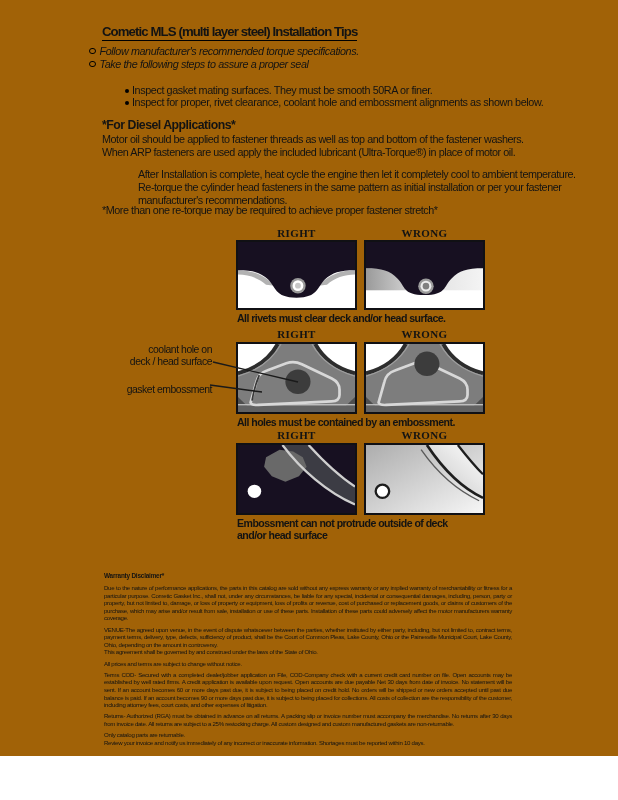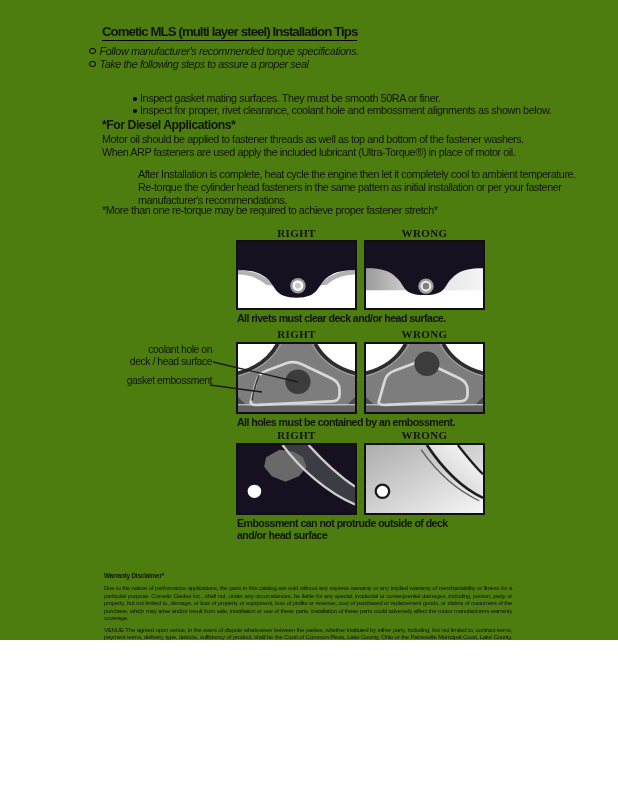--- a/index.html
+++ b/index.html
@@ -1,16 +1,16 @@
 <!DOCTYPE html>
 <html><head>
 <meta charset="utf-8">
 <style>
   html,body{margin:0;padding:0;background:#fff;}
-  .page{position:relative;width:618px;height:640px;background:#4d7c0f;overflow:hidden;
+  .page{position:relative;width:618px;height:756px;background:#a16207;overflow:hidden;
         font-family:"Liberation Sans",sans-serif;color:#131313;}
   .abs{position:absolute;}
   .title{left:102px;top:24px;font-size:13.2px;font-weight:bold;letter-spacing:-0.9px;
          border-bottom:1.8px solid #000;padding-bottom:1px;margin:0;}
   ul.blist{list-style:none;margin:0;padding:0;}
   ul.blist li{font-size:10.8px;letter-spacing:-0.4px;line-height:13.4px;white-space:nowrap;}
   ul.sub li{line-height:12.3px;}
   .ring{display:inline-block;width:4.5px;height:4.5px;border:1px solid #000;border-radius:50%;
         margin-right:4px;vertical-align:1px;}
   .dot{display:inline-block;width:4px;height:4px;background:#000;border-radius:50%;
@@ -34,21 +34,21 @@
 
 <div class="page">
 
   <h1 class="abs title">Cometic MLS (multi layer steel) Installation Tips</h1>
 
   <ul class="abs blist" style="left:89px;top:45px;font-style:italic;">
     <li><span class="ring"></span><span>Follow manufacturer's recommended torque specifications.</span></li>
     <li><span class="ring"></span><span>Take the following steps to assure a proper seal</span></li>
   </ul>
 
-  <ul class="abs blist sub" style="left:133px;top:84px;margin-top:8px;">
+  <ul class="abs blist sub" style="left:125px;top:84px;">
     <li><span class="dot"></span><span>Inspect gasket mating surfaces.  They must be smooth 50RA or finer.</span></li>
     <li><span class="dot"></span><span>Inspect for proper, rivet clearance, coolant hole and embossment alignments as shown below.</span></li>
   </ul>
 
   <h2 class="abs h2" style="left:102px;top:118px;">*For Diesel Applications*</h2>
   <p class="abs body" style="left:102px;top:133px;width:448px;">Motor oil should be applied to fastener threads as well as top and bottom of the fastener washers. When ARP fasteners are used apply the included lubricant (Ultra-Torque®) in place of motor oil.</p>
   <p class="abs body" style="left:102px;top:168px;width:448px;margin-left:36px;">After Installation is complete, heat cycle the engine then let it completely cool to ambient temperature. Re-torque the cylinder head fasteners in the same pattern as initial installation or per your fastener manufacturer's recommendations.</p>
   <p class="abs body" style="left:102px;top:204px;width:448px;">*More than one re-torque may be required to achieve proper fastener stretch*</p>
 
   <div class="abs dg-label" style="left:236px;top:227px;">RIGHT</div>
@@ -118,21 +118,21 @@
       <path d="M80,0 C88,15 102,26 121,31" stroke="#2d2d2d" stroke-width="4" fill="none"></path>
       <path d="M76.5,0 C85,16 100,28 121,34" stroke="#9e9e9e" stroke-width="1.3" fill="none"></path>
       <path d="M13,62 L19,40 Q21,31 30,28 L50,20.5 Q58,17.5 66,21.5 L97,36.5 Q105,40.5 105,48.5 L105,54 Q105,60.5 96.5,60.8 L21,64.5 Q13.5,64.8 13,62 Z" fill="none" stroke="#d8d8d8" stroke-width="2.8" stroke-linejoin="round"></path>
       <circle cx="63" cy="21" r="13" fill="#3c3c3c"></circle>
     </svg>
   </div>
   <div class="abs ann" style="left:98px;top:344px;width:114px;">
     <div>coolant hole on</div>
     <div>deck / head surface</div>
   </div>
-  <div class="abs ann" style="left:98px;top:375px;width:114px;">gasket embossment</div>
+  <div class="abs ann" style="left:98px;top:384px;width:114px;">gasket embossment</div>
   <svg class="abs leader" style="left:205px;top:340px;" width="100" height="60" viewBox="0 0 100 60">
     <line x1="8" y1="22" x2="93" y2="42" stroke="#1a1a1a" stroke-width="1.4"></line>
     <line x1="5" y1="45" x2="57" y2="52" stroke="#1a1a1a" stroke-width="1.4"></line>
   </svg>
   <p class="abs caption" style="left:237px;top:416px;width:280px;">All holes must be contained by an embossment.</p>
 
   <div class="abs dg-label" style="left:236px;top:429px;">RIGHT</div>
   <div class="abs dg-label" style="left:364px;top:429px;">WRONG</div>
   <div class="abs panel" style="left:236px;top:443px;width:121px;height:72px;">
     <svg viewBox="0 0 121 72" preserveAspectRatio="none">

